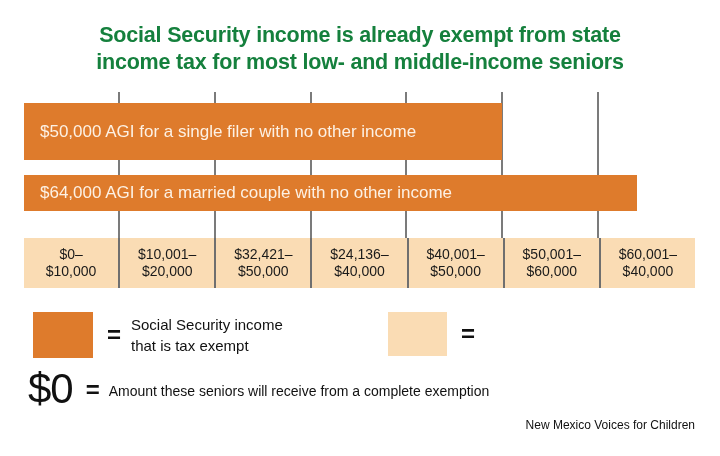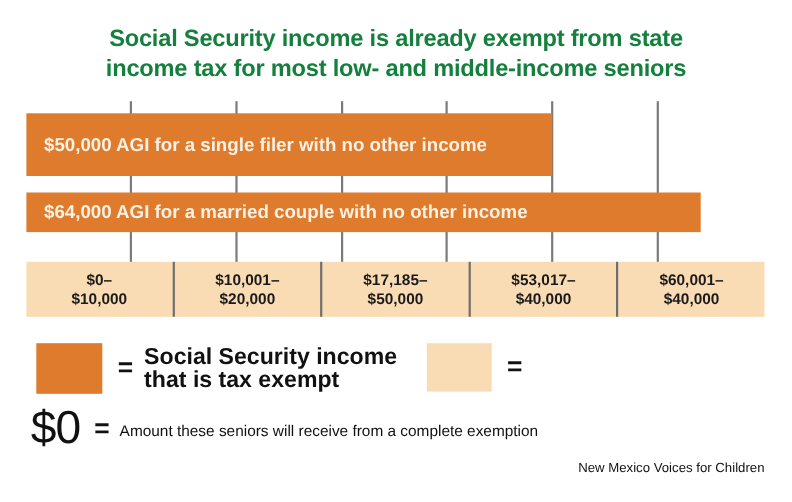--- a/index.html
+++ b/index.html
@@ -35,21 +35,20 @@
   }
   .title .line { display: block; }
 
   
   .plot {
     position: absolute;
     left: 24px;
     top: 92px;
     width: 671px;
     height: 197px;
-    font-weight: bold;
   }
 
   
   .gridline {
     position: absolute;
     top: 0;
     width: 2px;
     height: 148px;
     background: #7b7b7b;
   }
@@ -134,24 +133,23 @@
     background: #fadcb4;
   }
   .eq {
     font-size: 24px;
     font-weight: bold;
     color: #111;
     margin: 0 10px 0 14px;
     line-height: 1;
   }
   .legend-label {
-    font-size: 21px;
+    font-size: 15px;
     color: #111;
     line-height: 21px;
-    font-weight: bold;
   }
   .legend-label span { display: block; }
 
   
   .zero-row {
     position: absolute;
     left: 28px;
     top: 368px;
     display: flex;
     align-items: center;
@@ -220,26 +218,34 @@
     <div class="scale">
       <div class="scale-cell">
         <span>$0–</span>
         <span>$10,000</span>
       </div>
       <div class="scale-cell">
         <span>$10,001–</span>
         <span>$20,000</span>
       </div>
       <div class="scale-cell">
-        <span>$17,185–</span>
+        <span>$32,421–</span>
         <span>$50,000</span>
       </div>
       <div class="scale-cell">
-        <span>$53,017–</span>
+        <span>$24,136–</span>
         <span>$40,000</span>
+      </div>
+      <div class="scale-cell">
+        <span>$40,001–</span>
+        <span>$50,000</span>
+      </div>
+      <div class="scale-cell">
+        <span>$50,001–</span>
+        <span>$60,000</span>
       </div>
       <div class="scale-cell">
         <span>$60,001–</span>
         <span>$40,000</span>
       </div>
     </div>
   </div>
 
   <div class="legend-row">
 

